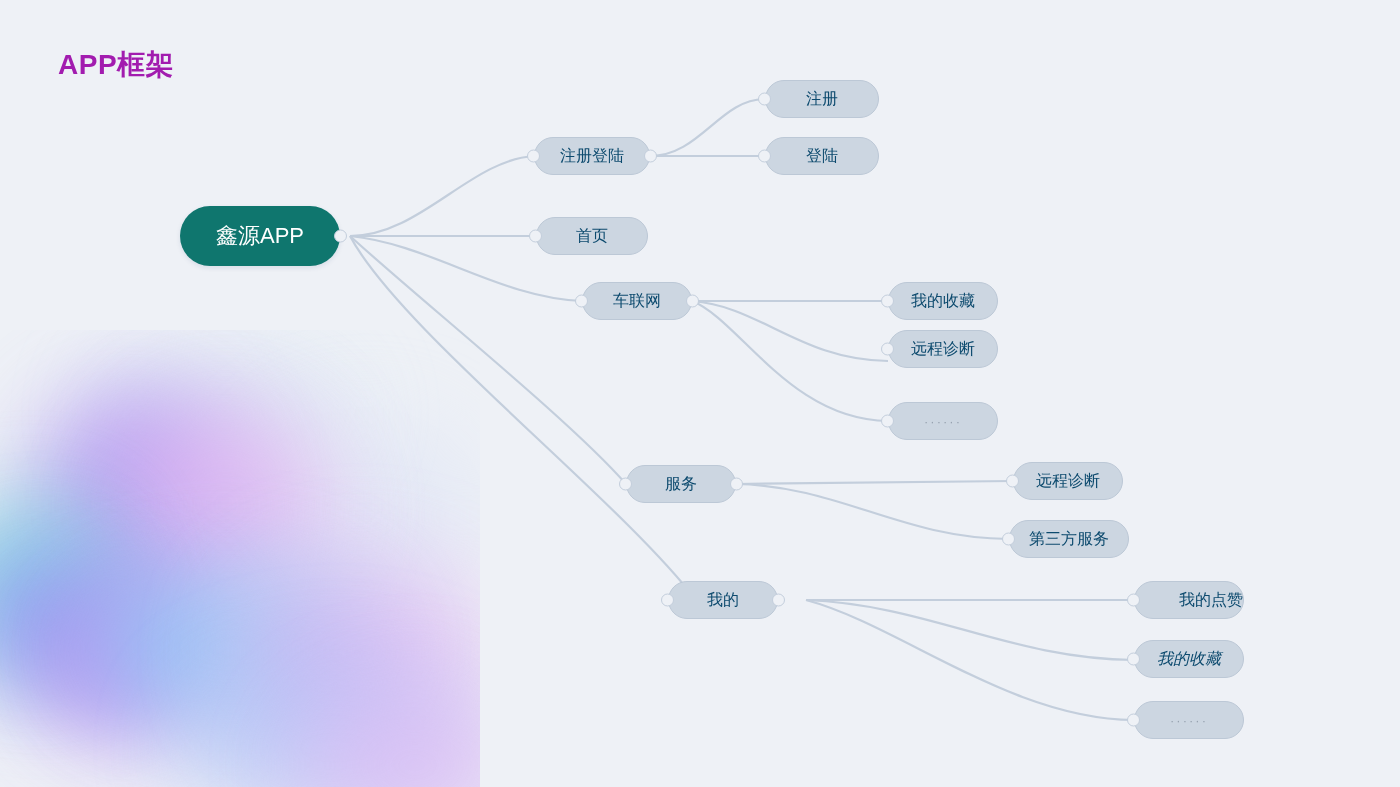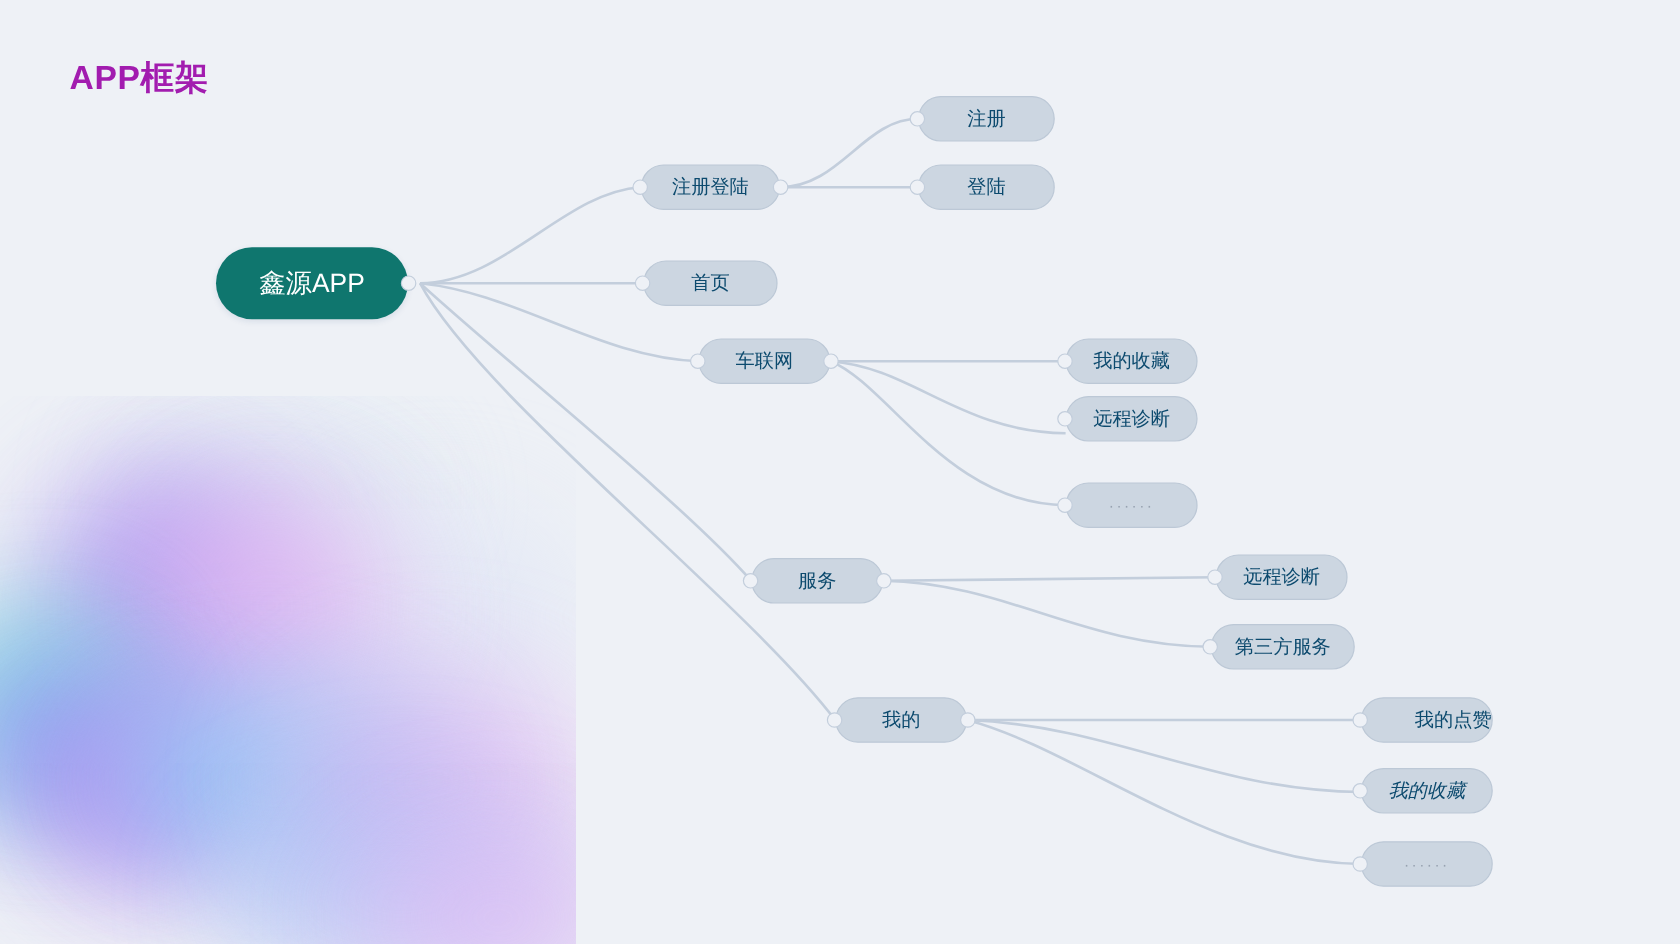--- a/index.html
+++ b/index.html
@@ -190,21 +190,21 @@
       <div class="stub right"></div>
     </div>
     <div class="node branch" style="left: 1013px; top: 462px; width: 110px;">
       <span>远程诊断</span>
       <div class="stub left"></div>
     </div>
     <div class="node branch" style="left: 1009px; top: 520px; width: 120px; text-align: right;">
       <span>第三方服务</span>
       <div class="stub left"></div>
     </div>
-    <div class="node branch" style="left: 696px; top: 581px; width: 110px; text-align: right;">
+    <div class="node branch" style="left: 668px; top: 581px; width: 110px; text-align: right;">
       <span>我的</span>
       <div class="stub left"></div>
       <div class="stub right"></div>
     </div>
     <div class="node branch" style="left: 1134px; top: 581px; width: 110px; justify-content: flex-end;">
       <span>我的点赞</span>
       <div class="stub left"></div>
     </div>
     <div class="node branch" style="left: 1134px; top: 640px; width: 110px; font-style: italic;">
       <span>我的收藏</span>

